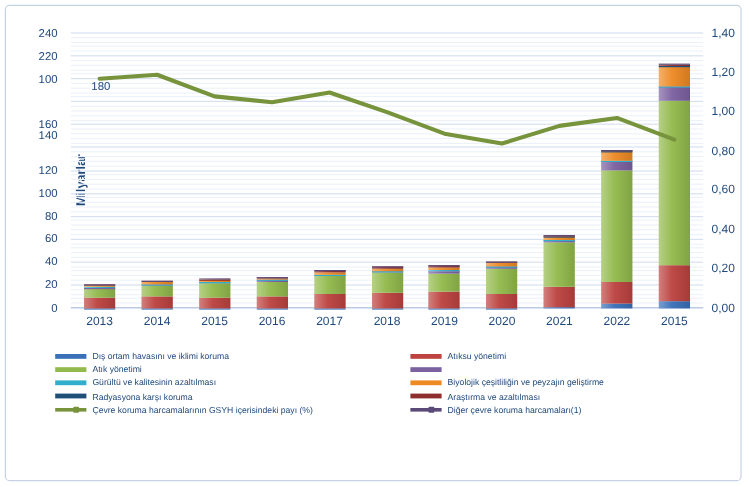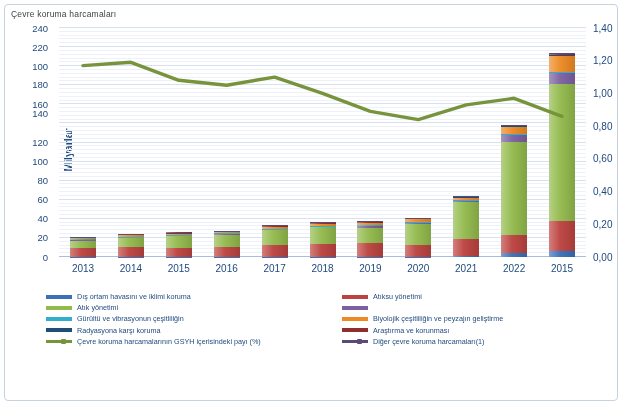--- a/index.html
+++ b/index.html
@@ -27,21 +27,20 @@
   .lmark{width:26px;flex:0 0 26px;margin-right:5px;position:relative;}
   .lmark.rect{height:4px;}
   .lmark.line{height:2.5px;}
   .lmark.line .dot{position:absolute;left:15px;top:-1.5px;width:5px;height:5px;border-radius:1px;background:inherit;}
   .llabel{font-size:7.2px;color:#1f497d;white-space:nowrap;}
 </style>
 </head>
 <body>
 
 <div class="frame">
-  <div class="chart-title">Çevre koruma harcamaları</div>
   <div class="ylab">Milyarlar</div>
   <div class="plot">
       <div class="grid minor" style="bottom: 3.81667px;"></div>
       <div class="grid minor" style="bottom: 7.63333px;"></div>
       <div class="grid minor" style="bottom: 11.45px;"></div>
       <div class="grid minor" style="bottom: 15.2667px;"></div>
       <div class="grid major" style="bottom: 19.0833px;"></div>
       <div class="grid minor" style="bottom: 22.9px;"></div>
       <div class="grid minor" style="bottom: 26.7167px;"></div>
       <div class="grid minor" style="bottom: 30.5333px;"></div>
@@ -202,21 +201,21 @@
       </svg>
       <div class="tick ltick" style="top: 223.5px;">0</div>
       <div class="tick ltick" style="top: 204.4px;">20</div>
       <div class="tick ltick" style="top: 185.3px;">40</div>
       <div class="tick ltick" style="top: 166.3px;">60</div>
       <div class="tick ltick" style="top: 147.2px;">80</div>
       <div class="tick ltick" style="top: 128.1px;">100</div>
       <div class="tick ltick" style="top: 109px;">120</div>
       <div class="tick ltick" style="top: 80px;">140</div>
       <div class="tick ltick" style="top: 70.8px;">160</div>
-      <div class="tick ltick" style="top: 51px;">180</div>
+      <div class="tick ltick" style="top: 39px; margin-left: 44px;">180</div>
       <div class="tick ltick" style="top: 32.7px;">100</div>
       <div class="tick ltick" style="top: 13.6px;">220</div>
       <div class="tick ltick" style="top: -5.5px;">240</div>
       <div class="tick rtick" style="top: 223.5px;">0,00</div>
       <div class="tick rtick" style="top: 190.8px;">0,20</div>
       <div class="tick rtick" style="top: 158.1px;">0,40</div>
       <div class="tick rtick" style="top: 125.4px;">0,60</div>
       <div class="tick rtick" style="top: 92.6px;">0,80</div>
       <div class="tick rtick" style="top: 59.9px;">1,00</div>
       <div class="tick rtick" style="top: 27.2px;">1,20</div>
@@ -237,21 +236,21 @@
       <div class="lrow">
         <div class="lmark rect" style="background: rgb(58, 112, 184);"></div>
         <div class="llabel">Dış ortam havasını ve iklimi koruma</div>
       </div>
       <div class="lrow">
         <div class="lmark rect" style="background: rgb(147, 186, 77);"></div>
         <div class="llabel">Atık yönetimi</div>
       </div>
       <div class="lrow">
         <div class="lmark rect" style="background: rgb(49, 174, 203);"></div>
-        <div class="llabel">Gürültü ve vibrasyonun çeşitliliğin</div>
+        <div class="llabel">Gürültü ve kalitesinin azaltılması</div>
       </div>
       <div class="lrow">
         <div class="lmark rect" style="background: rgb(31, 78, 121);"></div>
         <div class="llabel">Radyasyona karşı koruma</div>
       </div>
       <div class="lrow">
         <div class="lmark line" style="background: rgb(119, 147, 60);">
           <div class="dot"></div>
         </div>
         <div class="llabel">Çevre koruma harcamalarının GSYH içerisindeki payı (%)</div>
@@ -264,21 +263,21 @@
       </div>
       <div class="lrow">
         <div class="lmark rect" style="background: rgb(124, 97, 161);"></div>
       </div>
       <div class="lrow">
         <div class="lmark rect" style="background: rgb(237, 138, 36);"></div>
         <div class="llabel">Biyolojik çeşitliliğin ve peyzajın geliştirme</div>
       </div>
       <div class="lrow">
         <div class="lmark rect" style="background: rgb(142, 47, 45);"></div>
-        <div class="llabel">Araştırma ve korunması</div>
+        <div class="llabel">Araştırma ve azaltılması</div>
       </div>
       <div class="lrow">
         <div class="lmark line" style="background: rgb(91, 73, 119);">
           <div class="dot"></div>
         </div>
         <div class="llabel">Diğer çevre koruma harcamaları(1)</div>
       </div>
     </div>
 </div>
 

